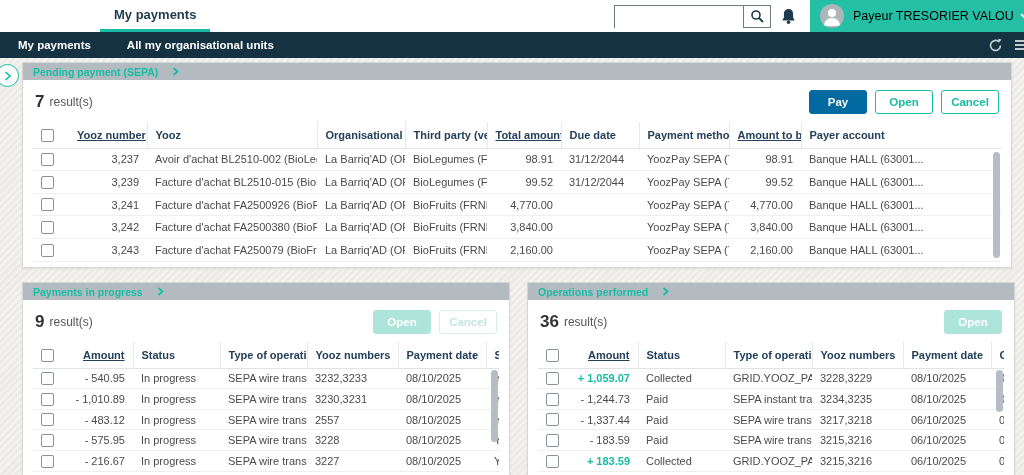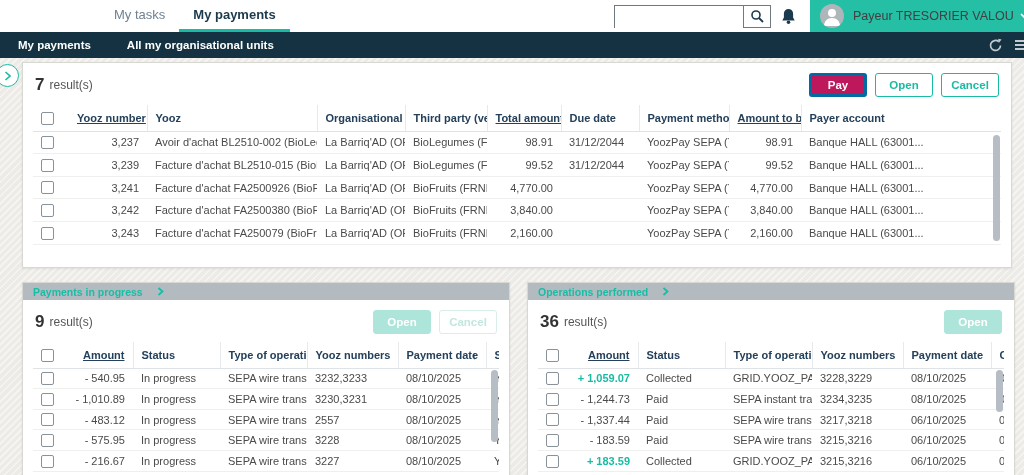--- a/index.html
+++ b/index.html
@@ -21,21 +21,21 @@
   .main-tab { height:32px; line-height:30px; padding:0 14px; font-size:13px; color:#6f8292; cursor:pointer; }
   .main-tab.active { color:#1c3a4d; font-weight:bold; border-bottom:3px solid #18bca4; line-height:29px; }
   .top-right { position:absolute; right:0; top:0; height:32px; display:flex; align-items:center; }
   .search-group { display:flex; height:23px; border:1px solid #6e7a82; background:#fff; margin-right:10px; }
   .search-input { width:128px; height:21px; border:none; outline:none; padding:0 6px; font-size:11px; font-family:"Liberation Sans","DejaVu Sans",sans-serif;margin-top:21px; }
   .search-input::placeholder { font-style:italic; color:#8a9299; }
   .search-btn { width:27px; height:21px; background:#fff; border:none; border-left:1px solid #6e7a82; cursor:pointer; display:flex; align-items:center; justify-content:center; }
   .bell { margin-right:14px; cursor:pointer; display:flex; align-items:center; }
   .user-block { height:32px; background:#25bfa6; display:flex; align-items:center; padding:0 10px 0 10px; width:214px; cursor:pointer; }
   .avatar { width:24px; height:24px; border-radius:50%; background:#aeb6b9; display:flex; align-items:flex-end; justify-content:center; overflow:hidden; margin-right:9px; flex:none; }
-  .user-name { color:#404040; font-size:12.5px; white-space:nowrap; }
+  .user-name { color:#000000; font-size:12.5px; white-space:nowrap; }
   .user-caret { margin-left:6px; flex:none; }
 
   
   .subnav { position:absolute; left:0; top:32px; width:1024px; height:26px; background:#143241; z-index:5; display:flex; align-items:center; }
   .subnav-item { color:#fff; font-size:11.5px; font-weight:bold; padding:0 18px; cursor:pointer; line-height:26px; }
   .subnav-icons { position:absolute; right:0; top:0; height:26px; display:flex; align-items:center; }
   .refresh-ic { margin-right:12px; cursor:pointer; display:flex; }
   .menu-ic { width:14px; margin-right:-5px; cursor:pointer; }
   .menu-ic span { display:block; width:12px; height:2px; background:#c4cbd0; margin:2px 0; }
 
@@ -48,21 +48,21 @@
   .panel-progress { left:22px; top:282px; width:488px; height:210px; }
   .panel-operations { left:527px; top:282px; width:488px; height:210px; }
   .panel-header { height:17px; background:#b3bbc1; display:flex; align-items:center; padding:0 10px; cursor:pointer; }
   .panel-title { color:#17bda5; font-size:10.5px; font-weight:bold; }
   .panel-chevron { margin-left:14px; display:flex; }
   .result-row { display:flex; align-items:center; padding:10px 12px 6px 12px; }
   .result-count { font-size:17px; font-weight:bold; color:#333; }
   .result-label { font-size:12px; color:#555; margin-left:5px; }
   .btns { margin-left:auto; display:flex; gap:8px; }
   .btn { min-width:58px; height:24px; border-radius:3px; font-size:11.5px; font-weight:bold; cursor:pointer; font-family:"Liberation Sans","DejaVu Sans",sans-serif; }
-  .btn-primary { background:#be185d; border:3px solid #0369a1; color:#fff; }
+  .btn-primary { background:#0369a1; border:1px solid #0369a1; color:#fff; }
   .btn-outline { background:#fff; border:1px solid #18bca4; color:#18bca4; }
   .btn-primary-disabled { background:#aee5da; border:1px solid #aee5da; color:#fff; cursor:default; }
   .btn-outline-disabled { background:#fff; border:1px solid #d8efe9; color:#c2e7de; cursor:default; }
 
   
   .table-wrap { position:relative; margin:2px 10px 0 10px; overflow:hidden; }
   .panel-pending .table-wrap { height:142px; }
   .panel-progress .table-wrap, .panel-operations .table-wrap { height:150px; }
   table { border-collapse:collapse; table-layout:fixed; }
   .pending-table { width:970px; }
@@ -83,21 +83,20 @@
   .vs-progress { right:1px; top:28px; height:72px; }
   .vs-operations { right:1px; top:28px; height:42px; }
 </style>
 </head>
 <body>
 
 <div class="viewport">
 
   <header class="topbar">
     <nav class="main-tabs">
-      <div class="main-tab">My tasks</div>
       <div class="main-tab active">My payments</div>
     </nav>
     <div class="top-right">
       <div class="search-group">
         <input class="search-input" type="text" placeholder="Search" style="">
         <button class="search-btn">
           <svg width="14" height="14" viewBox="0 0 14 14">
               <circle cx="6" cy="6" r="4" fill="none" stroke="#1c3a4d" stroke-width="1.6"></circle>
               <line x1="9" y1="9" x2="13" y2="13" stroke="#1c3a4d" stroke-width="1.8"></line>
             </svg>
@@ -143,20 +142,28 @@
     </div>
   </nav>
 
   <div class="rail-toggle">
     <svg width="7" height="10" viewBox="0 0 7 10">
         <polyline points="1.5,1 6,5 1.5,9" fill="none" stroke="#18bca4" stroke-width="1.6"></polyline>
       </svg>
   </div>
 
   <section class="panel panel-pending">
+    <div class="panel-header">
+      <span class="panel-title">Pending payment (SEPA)</span>
+      <span class="panel-chevron">
+        <svg width="7" height="9" viewBox="0 0 7 9">
+            <polyline points="1.5,1 5.5,4.5 1.5,8" fill="none" stroke="#17bda5" stroke-width="1.8"></polyline>
+          </svg>
+      </span>
+    </div>
     <div class="result-row">
       <span class="result-count">7</span>
       <span class="result-label">result(s)</span>
       <div class="btns">
         <button class="btn btn-primary">Pay</button>
         <button class="btn btn-outline">Open</button>
         <button class="btn btn-outline">Cancel</button>
       </div>
     </div>
     <div class="table-wrap">

